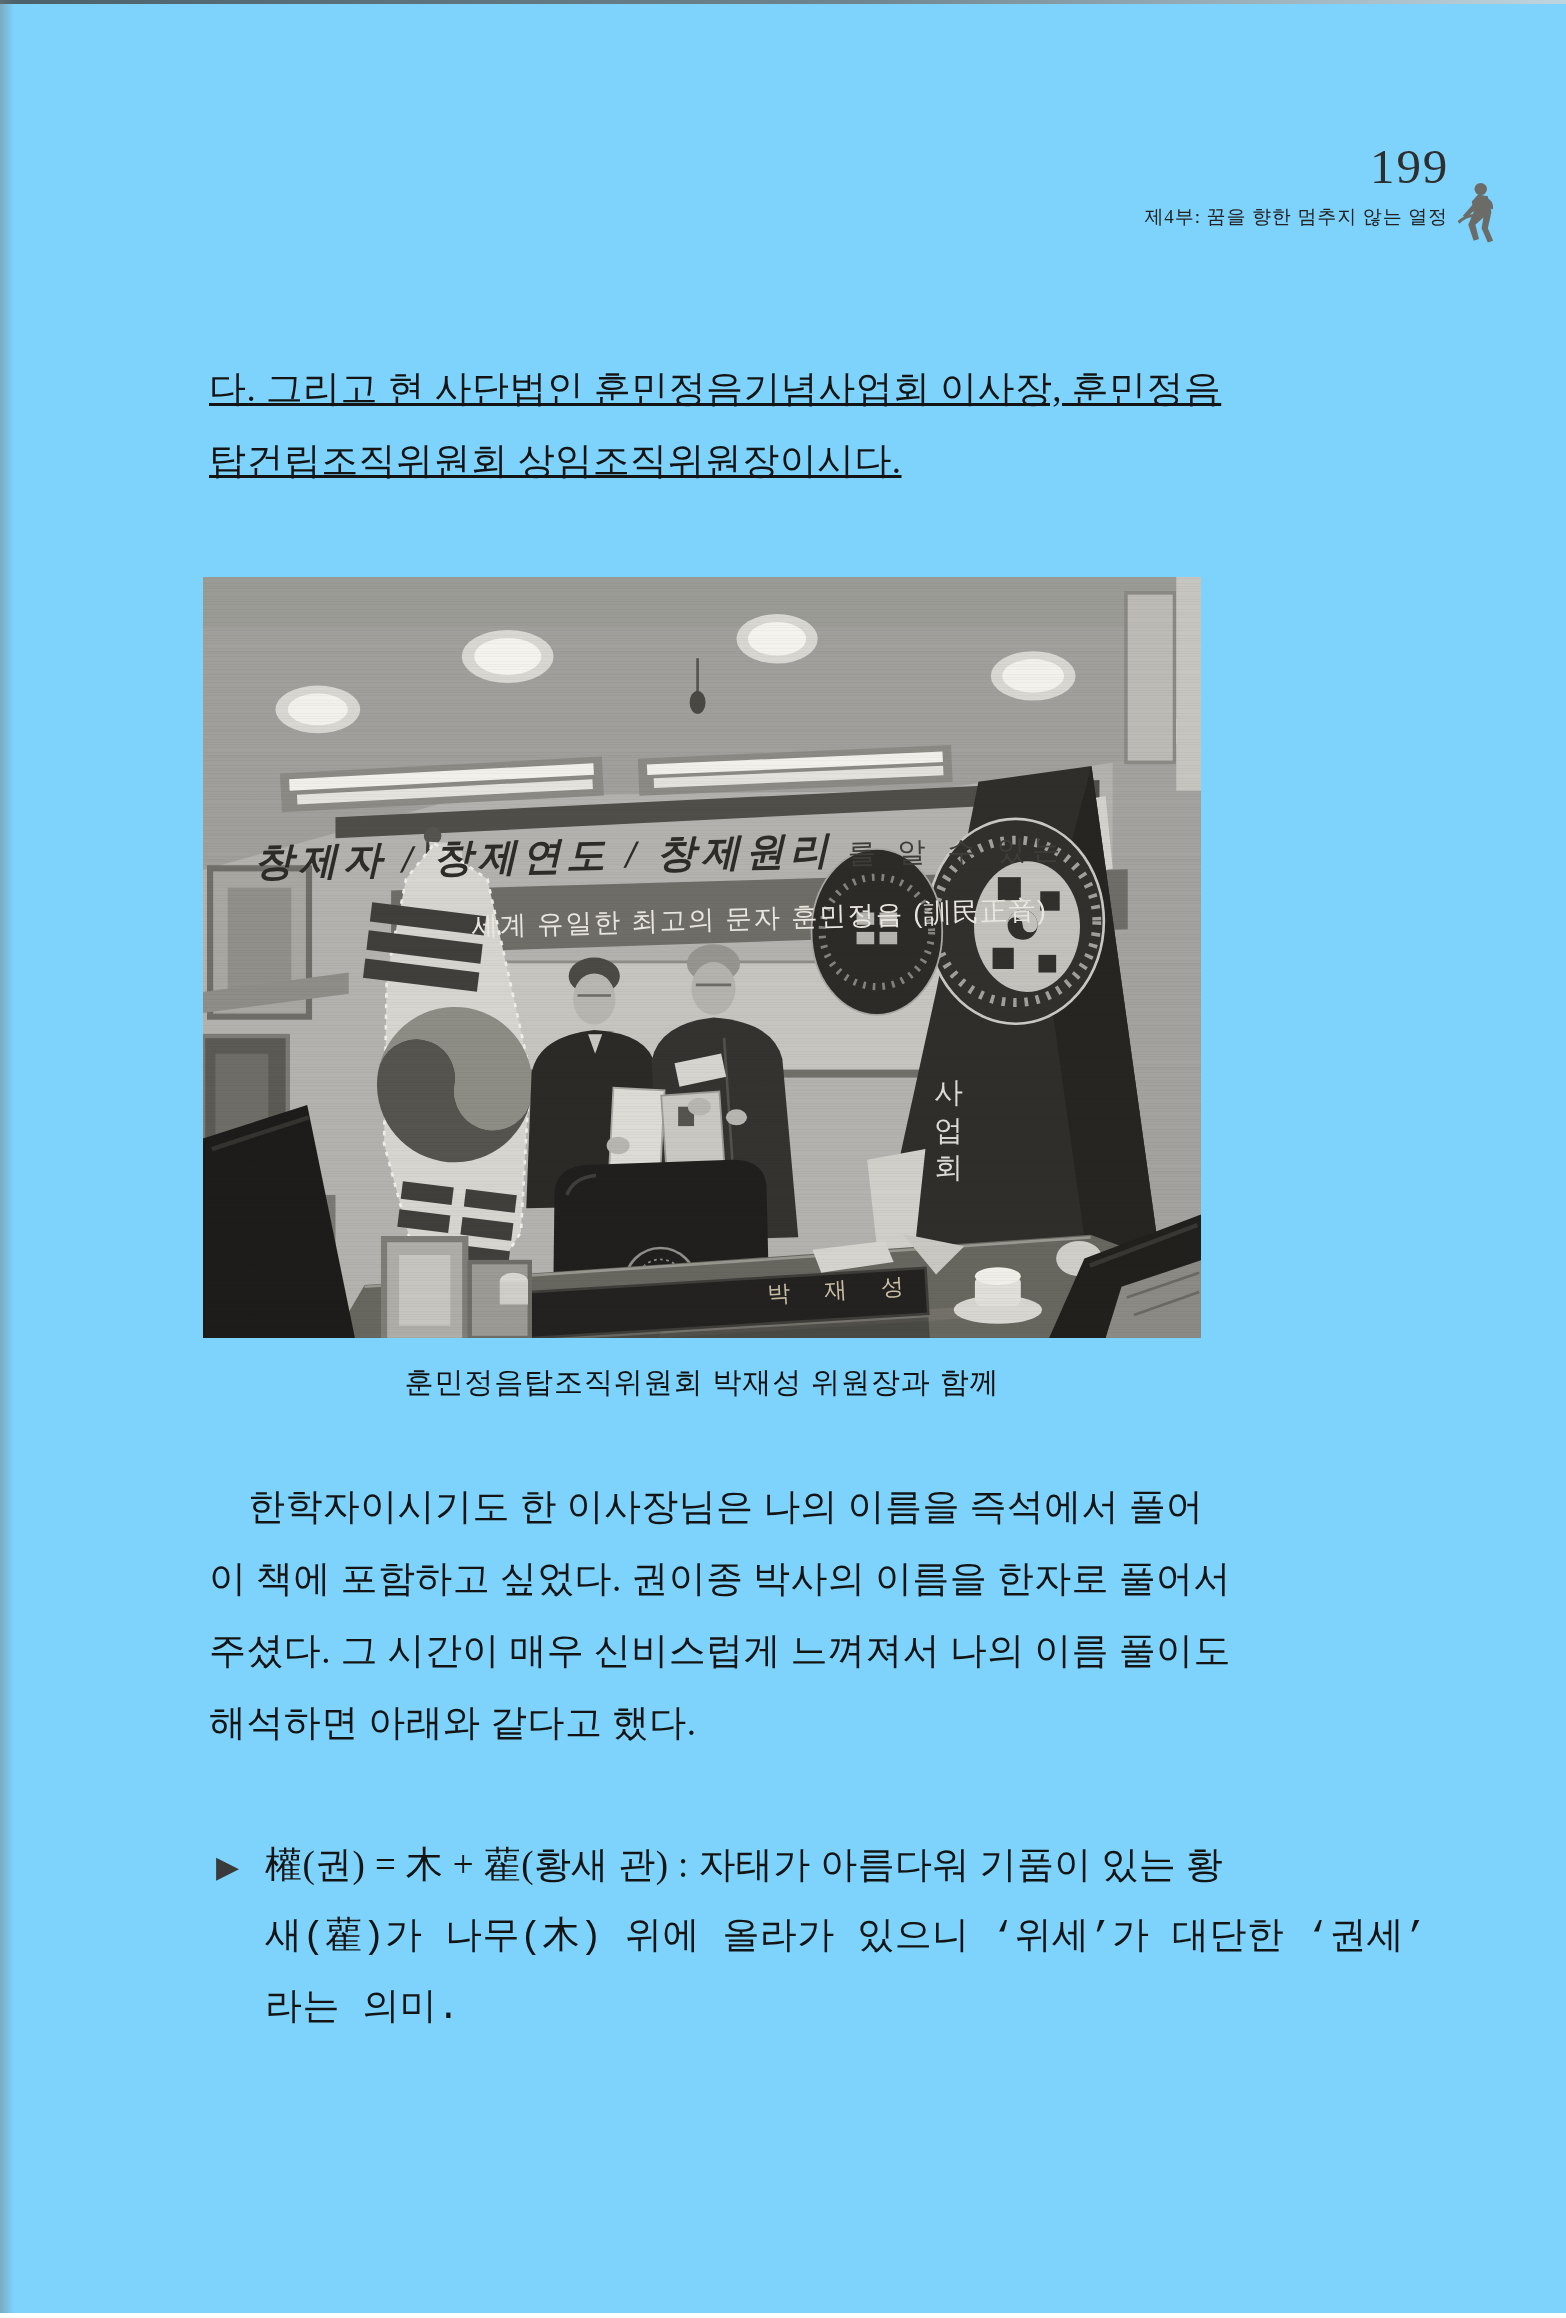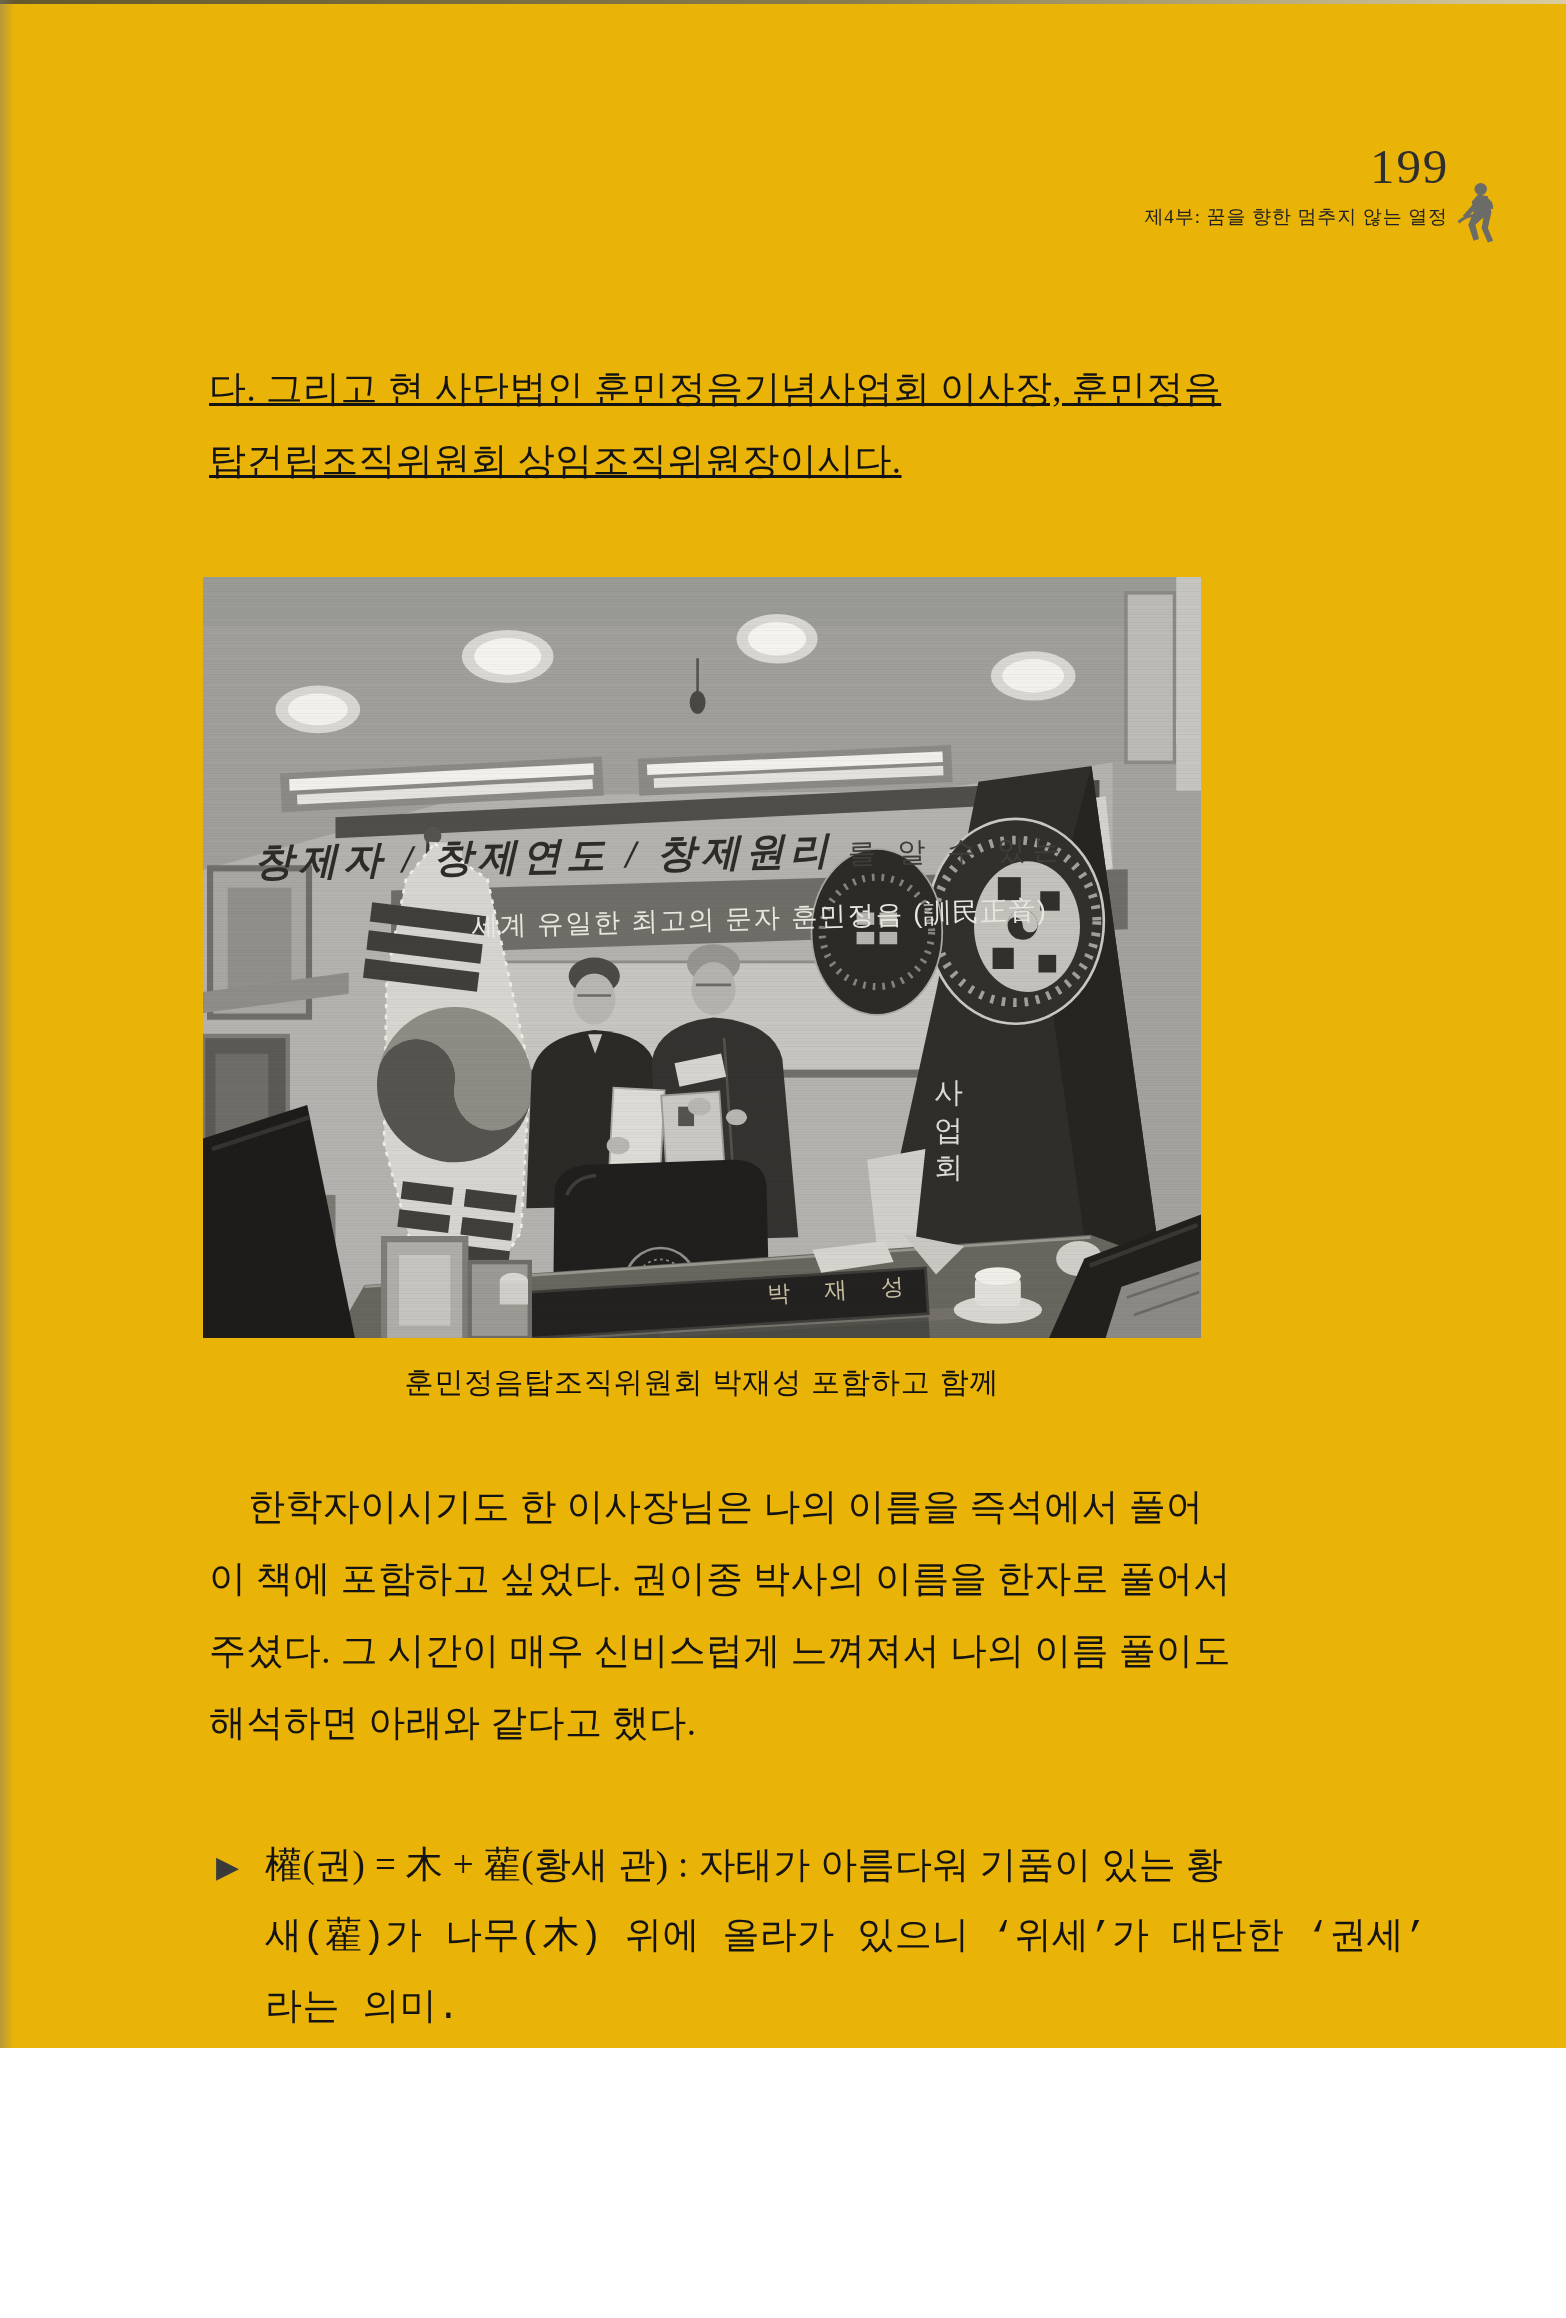--- a/index.html
+++ b/index.html
@@ -1,19 +1,19 @@
 <!DOCTYPE html>
 <html style="font-size:14px"><head>
 <meta charset="utf-8">
 <style>
   html,body{margin:0;padding:0;background:#ffffff;}
   #page{
     position:relative;
-    width:1566px;height:2048px;
-    background:#eab308;
+    width:1566px;height:2313px;
+    background:#7dd3fc;
     overflow:hidden;
     font-family:"Liberation Serif","DejaVu Serif",serif;
     color:#161616;
   }
   
   .scan-top{position:absolute;top:0;left:0;width:100%;height:4.4px;
     background:linear-gradient(90deg,#3a3a3a 0%,#555 30%,#6a6a6a 55%,#9a9a9a 75%,#d5d5d5 100%);
     opacity:.75;}
   .scan-left{position:absolute;top:0;left:0;width:14px;height:100%;
     background:linear-gradient(90deg,rgba(120,120,120,.45),rgba(120,120,120,0));}
@@ -271,21 +271,21 @@
 
     <div class="overlay banner-row">
       <span class="banner-calli">창제자 / 창제연도 / 창제원리</span>
       <span class="banner-suffix">를 알 수 있는</span>
     </div>
     <div class="overlay banner-band">세계 유일한 최고의 문자 훈민정음 (訓民正音)</div>
     <div class="overlay flag-vtext">사업회</div>
     <div class="overlay nameplate-text">박 재 성</div>
   </div>
 
-  <div class="photo-caption">훈민정음탑조직위원회 박재성 포함하고 함께</div>
+  <div class="photo-caption">훈민정음탑조직위원회 박재성 위원장과 함께</div>
 
   <div id="para2" class="body-block">
     <div class="indent">한학자이시기도 한 이사장님은 나의 이름을 즉석에서 풀어</div>
     <div>이 책에 포함하고 싶었다. 권이종 박사의 이름을 한자로 풀어서</div>
     <div>주셨다. 그 시간이 매우 신비스럽게 느껴져서 나의 이름 풀이도</div>
     <div>해석하면 아래와 같다고 했다.</div>
   </div>
 
   <div class="bullet-block">
     <div class="bullet-first">

